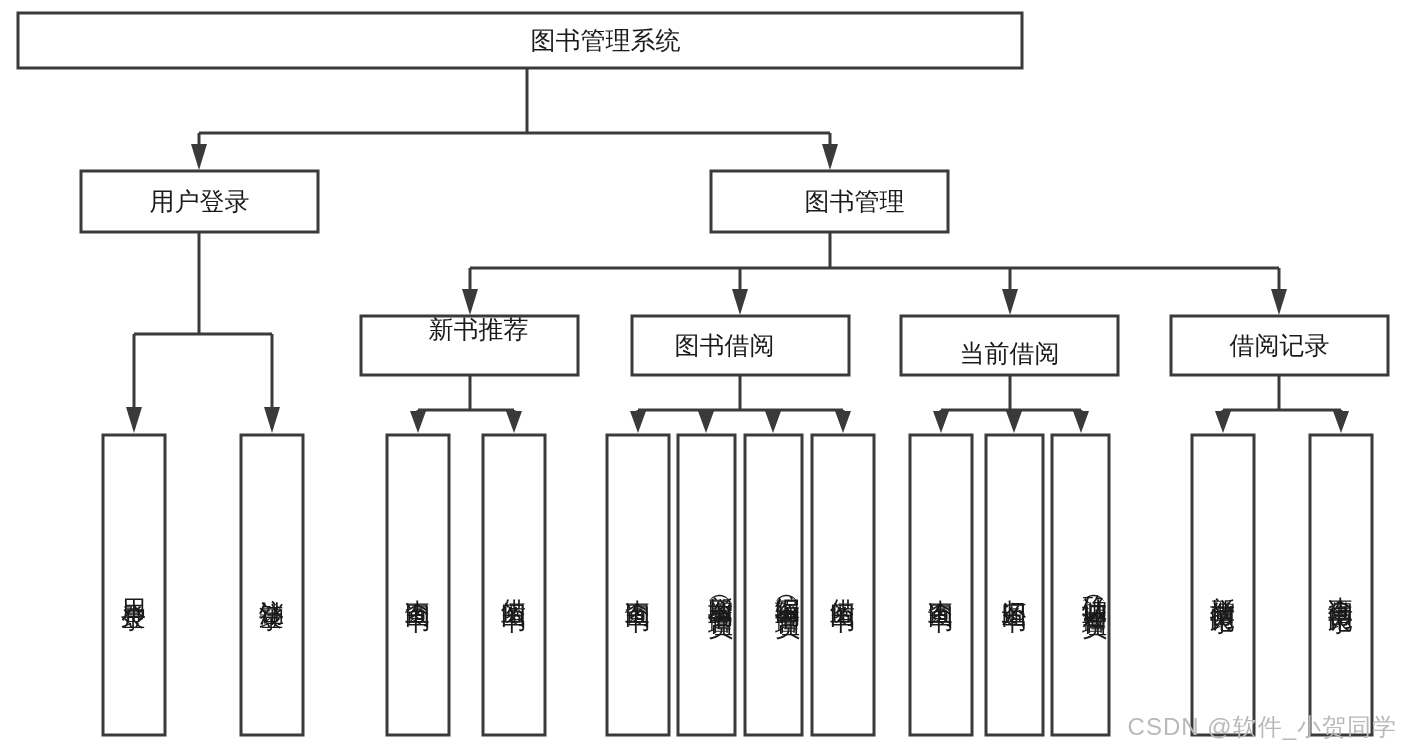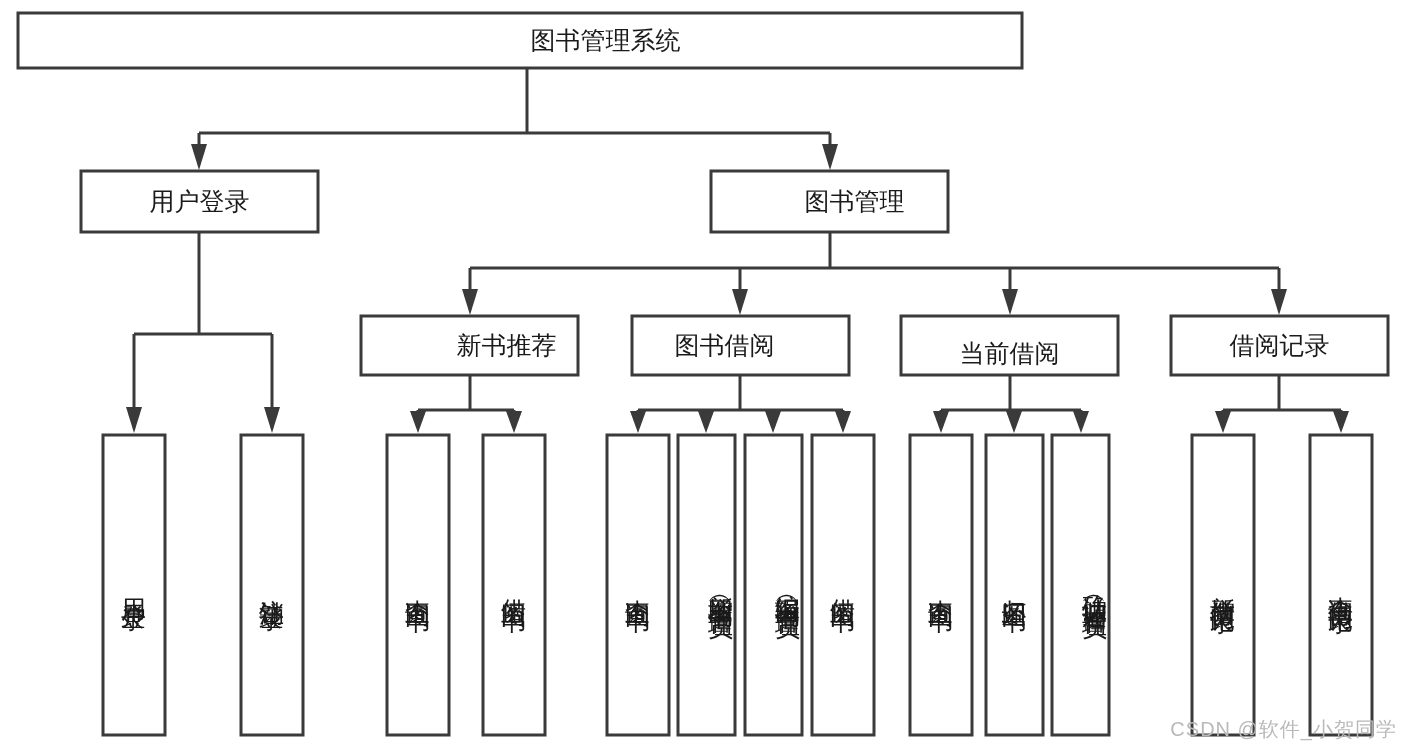--- a/index.html
+++ b/index.html
@@ -64,21 +64,21 @@
     justify-content: center;
     font-size: 25px;
     color: #1a1a1a;
     pointer-events: none;
     white-space: nowrap;
   }
   .watermark {
     position: absolute;
     right: 8px;
     bottom: 4px;
-    font-size: 20px;
+    font-size: 24px;
     color: #b9b9b9;
     letter-spacing: 1px;
     pointer-events: none;
     font-family: "Liberation Sans", "DejaVu Sans", sans-serif;
   }
 </style>
 </head>
 <body>
 
 <div id="diagram-root">
@@ -174,21 +174,21 @@
     <polygon class="arrow-head" points="1215,411 1231,411 1223,433"></polygon>
     <path class="connector" d="M 1341 410 L 1341 414"></path>
     <polygon class="arrow-head" points="1333,411 1349,411 1341,433"></polygon>
   </svg>
 
   <div class="hlabel-wrap" style="left:18px; top:13px; width:1175px; height:55px;">图书管理系统</div>
 
   <div class="hlabel-wrap" style="left:81px; top:171px; width:237px; height:61px;">用户登录</div>
   <div class="hlabel-wrap" style="left:711px; top:171px; width:287px; height:61px;">图书管理</div>
 
-  <div class="hlabel-wrap" style="left:361px; top:316px; width:235px; height:59px;margin-left:28px;">新书推荐</div>
+  <div class="hlabel-wrap" style="left:361px; top:300px; width:235px; height:59px;">新书推荐</div>
   <div class="hlabel-wrap" style="left:616px; top:316px; width:217px; height:59px;">图书借阅</div>
   <div class="hlabel-wrap" style="left:901px; top:316px; width:217px; height:74px;">当前借阅</div>
   <div class="hlabel-wrap" style="left:1171px; top:316px; width:217px; height:59px;">借阅记录</div>
 
   <div class="vlabel-wrap" style="left:103px; top:435px; width:62px; height:300px;">用户登录</div>
   <div class="vlabel-wrap" style="left:241px; top:435px; width:62px; height:300px;">注销登录</div>
 
   <div class="vlabel-wrap" style="left:387px; top:435px; width:62px; height:300px;">查询图书</div>
   <div class="vlabel-wrap" style="left:483px; top:435px; width:62px; height:300px;">借阅图书</div>
 

